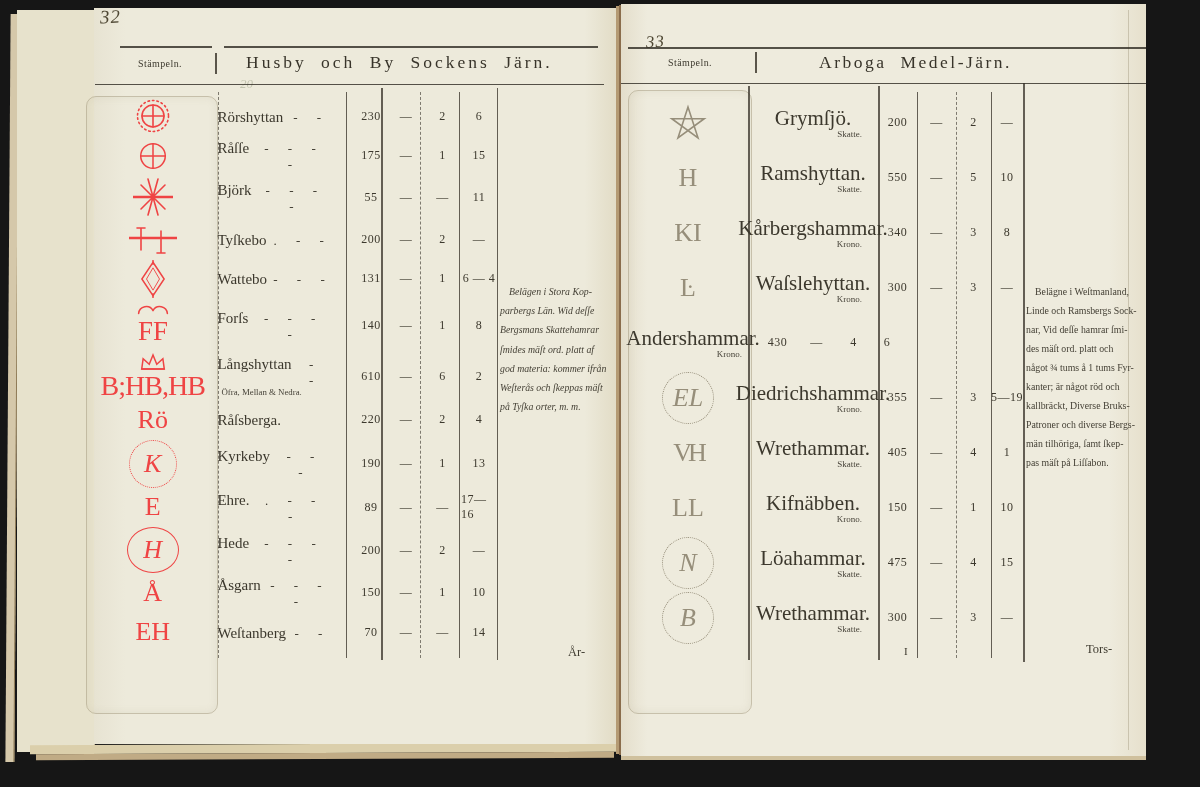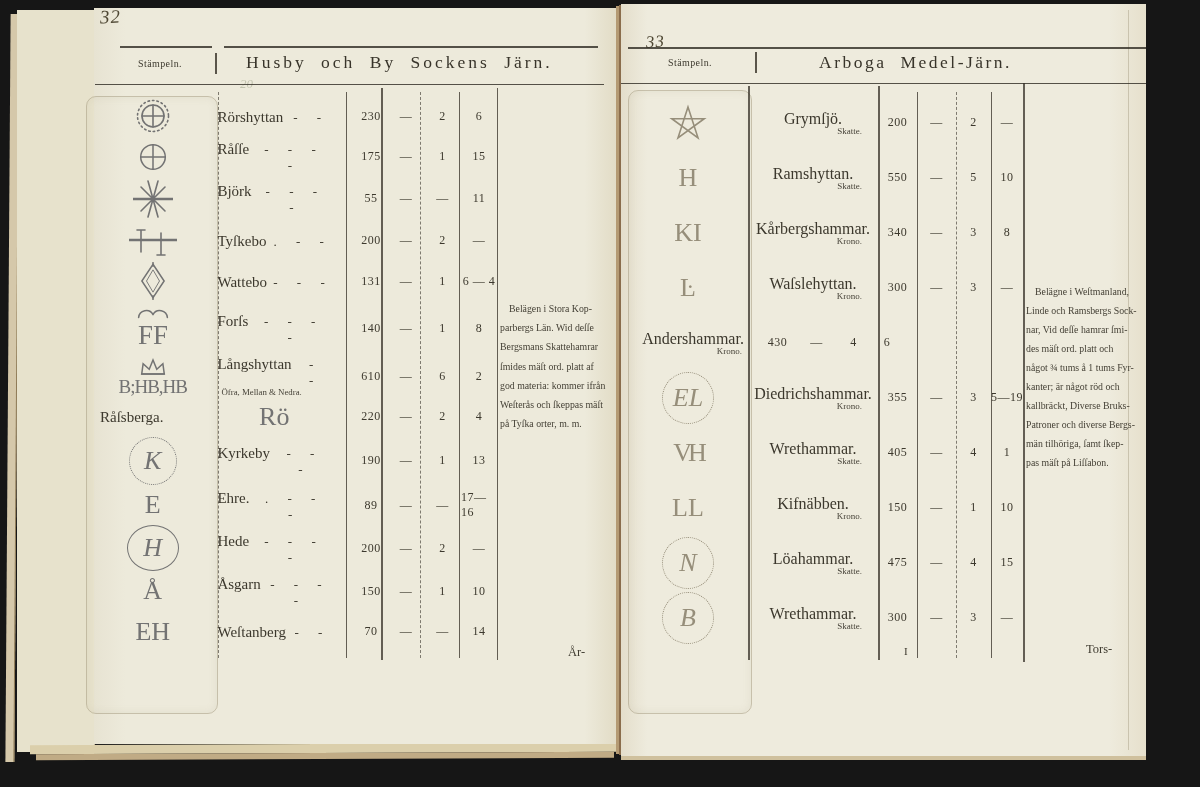--- a/index.html
+++ b/index.html
@@ -37,33 +37,33 @@
   .stamp-cell{flex-direction:column;overflow:visible;}
   .name-cell{flex-direction:column;align-items:stretch;justify-content:center;}
   .nline{display:flex;align-items:baseline;}
   .nm{font-size:15px;color:#3c382d;white-space:nowrap;}
   .dash{flex:1;text-align:center;letter-spacing:8px;font-size:13px;color:#3c382d;padding-left:6px;}
   .sub{display:block;font-size:8.8px;color:#48443a;padding-left:4px;margin-top:-2px;}
   .tenure{display:block;font-size:9px;color:#48443a;text-align:right;padding-right:16px;margin-top:-2px;}
   .v{font-size:12px;letter-spacing:.5px;color:#3c382d;}
   
   #left-rows{left:94px;top:96px;width:403px;height:556px;}
-  #left-rows .stamp-cell{width:124px;color:#737373;}
+  #left-rows .stamp-cell{width:124px;color:#ef4444;}
   #left-rows .name-cell{width:128px;}
   #left-rows .name-cell{padding-left:6px;box-sizing:border-box;}
   #left-rows .v1{width:36px;padding-left:21px;}#left-rows .v2{width:38px;}#left-rows .v3{width:39px;}#left-rows .v4{width:38px;}
   
   #right-rows{left:628px;top:95px;width:395px;height:550px;}
   #right-rows .stamp-cell{width:120px;color:#968e7a;}
   #right-rows .name-cell{width:130px;}
-  #right-rows .nm{font-size:16px;}
+  #right-rows .nm{font-size:21px;}
   #right-rows .nline{justify-content:center;}
   
   .stamp-letters{font-size:26px;line-height:1;white-space:nowrap;}
-  .stamp-letters.big{font-size:19px;letter-spacing:-1px;margin-top:1px;}
+  .stamp-letters.big{font-size:28px;letter-spacing:-1px;margin-top:1px;}
   .stamp-letters.tight{letter-spacing:-4px;}
   .wrap-dotted,.wrap-circle{display:flex;align-items:center;justify-content:center;border-radius:50%;font-style:italic;}
   .wrap-dotted{width:50px;height:50px;border:1.6px dotted currentColor;}
   .wrap-circle{width:50px;height:44px;border:1.6px solid currentColor;}
   #left-rows .wrap-dotted{width:46px;height:46px;}
   .stamp-cell svg{display:block;}
   
   .note{position:absolute;font-size:9.8px;line-height:19.2px;color:#454136;white-space:pre-line;text-indent:9px;}
 </style>
 </head>
@@ -235,30 +235,30 @@
             <span class="dash">- -</span>
           </span>
       <span class="sub">Öfra, Mellan &amp; Nedra.</span>
     </div>
     <div class="cell v v1">610</div>
     <div class="cell v v2">—</div>
     <div class="cell v v3">6</div>
     <div class="cell v v4">2</div>
   </div>
       <div class="row">
+    <div class="cell stamp-cell">
+          <span class="stamp-letters">Rö</span>
+        </div>
     <div class="cell name-cell">
       <span class="nline">
             <span class="nm">Råſsberga.</span>
             <span class="dash"></span>
           </span>
       <span class="sub"></span>
     </div>
-    <div class="cell stamp-cell">
-          <span class="stamp-letters">Rö</span>
-        </div>
     <div class="cell v v1">220</div>
     <div class="cell v v2">—</div>
     <div class="cell v v3">2</div>
     <div class="cell v v4">4</div>
   </div>
       <div class="row">
     <div class="cell stamp-cell">
           <span class="stamp-letters wrap-dotted">K</span>
         </div>
     <div class="cell name-cell">
@@ -332,21 +332,21 @@
           </span>
       <span class="sub"></span>
     </div>
     <div class="cell v v1">70</div>
     <div class="cell v v2">—</div>
     <div class="cell v v3">—</div>
     <div class="cell v v4">14</div>
   </div>
     </div>
 
-  <div class="note" style="left:500px;top:299px;width:112px;">Belägen i Stora Kop-
+  <div class="note" style="left:500px;top:282px;width:112px;font-style:italic;">Belägen i Stora Kop-
 parbergs Län. Wid deſſe
 Bergsmans Skattehamrar
 ſmides mäſt ord. platt af
 god materia: kommer ifrån
 Weſterås och ſkeppas mäſt
 på Tyſka orter, m. m.</div>
   <div class="catchword" style="left:568px;top:645px;">År-</div>
 
   <div class="pagenum" style="left:646px;top:32px;font-size:17px;transform:rotate(-4deg);">33</div>
   <div class="hrule" style="left:628px;top:47px;width:518px;"></div>

